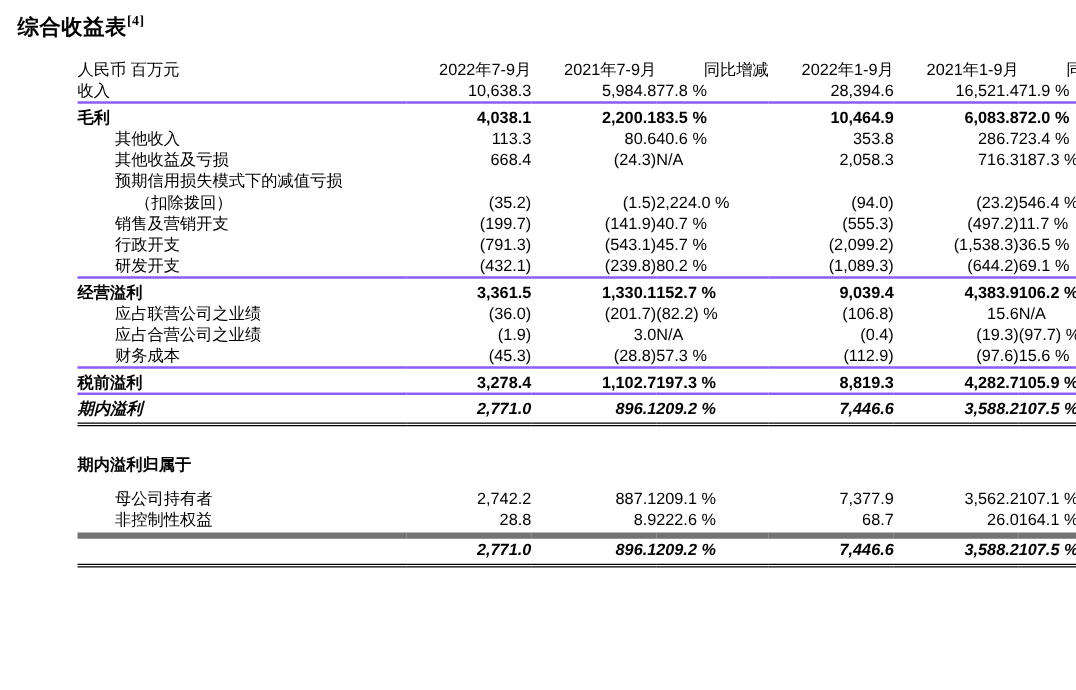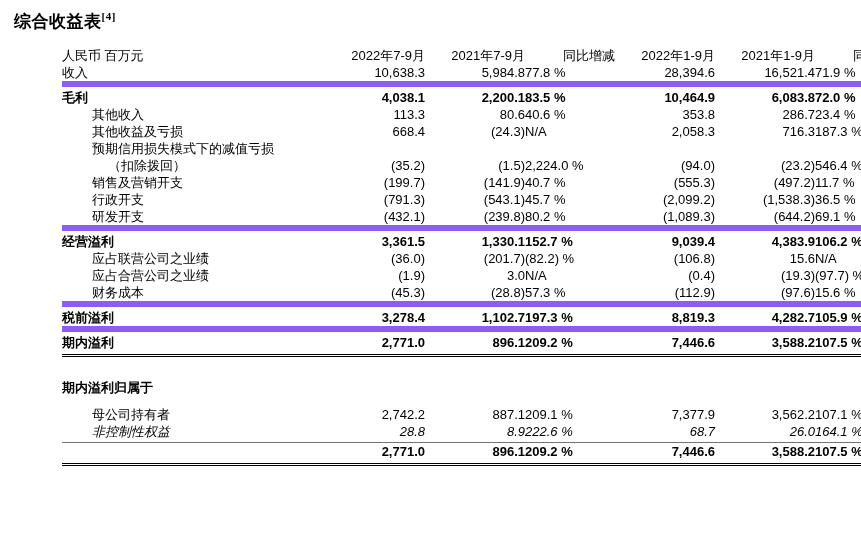--- a/index.html
+++ b/index.html
@@ -80,25 +80,25 @@
     white-space: nowrap;
     font-variant-numeric: tabular-nums;
     padding-right: 0;
   }
   td.pct {
     text-align: left;
     white-space: nowrap;
     padding-right: 2px;
   }
   tr.bold td { font-weight: bold; }
-  tr.topline td { border-top: 6px solid #8b5cf6; padding-top: 3px; }
+  tr.topline td { border-top: 2px solid #8b5cf6; padding-top: 3px; }
   tr.spacer td { height: 10px; padding: 0; line-height: 10px; font-size: 1px; }
   tr.gap td { height: 22px; padding: 0; line-height: 22px; font-size: 1px; }
-  tr.dblbottom td { border-bottom: 3px double #000000; padding-bottom: 4px; }
-  tr.thinbelow td { border-bottom: 1px solid #737373; padding-bottom: 3px; font-style: italic; }
+  tr.dblbottom td { border-bottom: 3px double #000000; padding-bottom: 4px; font-style: italic; }
+  tr.thinbelow td { border-bottom: 5px solid #737373; padding-bottom: 3px; }
 </style>
 </head>
 <body>
 
 <div class="page">
 
   <h1 class="doc-title">
     <span>综合收益表</span><sup>[4]</sup>
   </h1>
 

